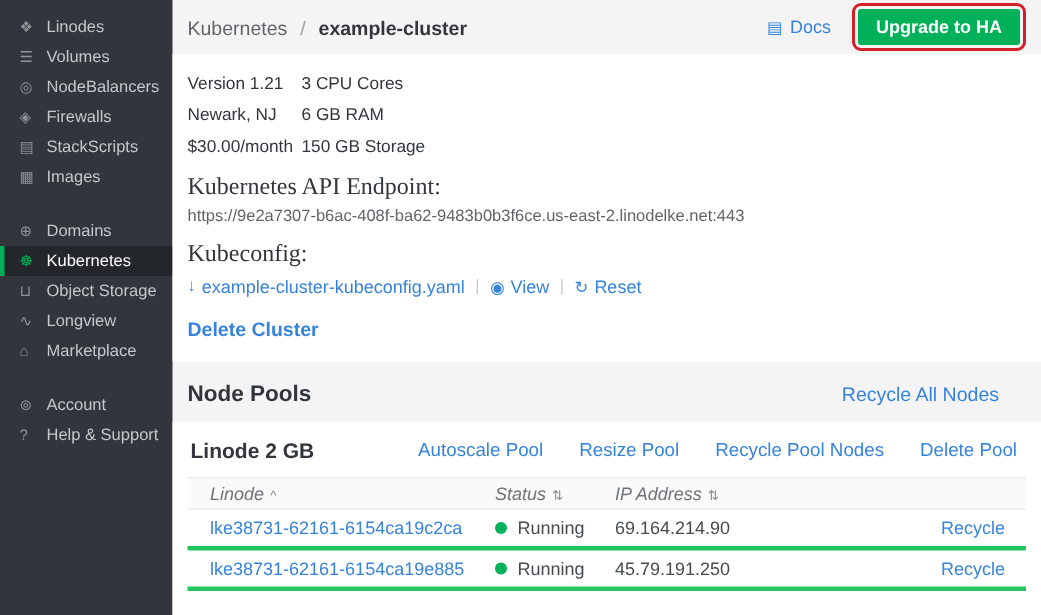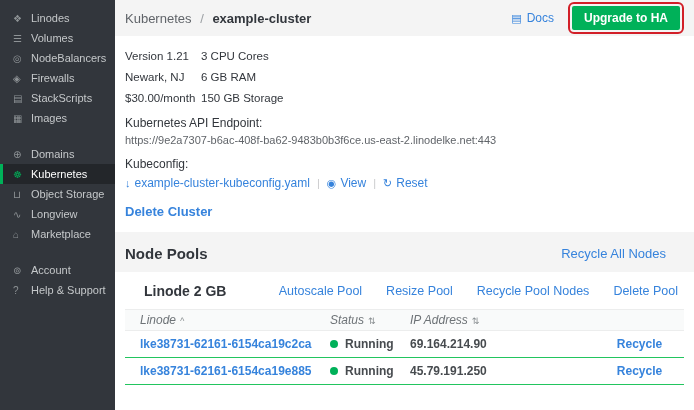--- a/index.html
+++ b/index.html
@@ -27,21 +27,21 @@
   .docs-link .icon { font-size:11px; }
   .upgrade-btn { margin-left:18px; margin-right:4px; background:#00b159; color:#fff;
                  font-family:inherit; font-size:12px; font-weight:bold; padding:5px 12px;
                  border:none; border-radius:2px; cursor:pointer;
                  outline:2px solid #d21f28; outline-offset:2px; }
 
   
   .summary-card { background:#fff; padding:9px 10px 12px 10px; flex-shrink:0; }
   .spec-grid { display:grid; grid-template-columns:76px auto; font-size:11.5px; color:#32363c; }
   .spec-grid div { height:21px; display:flex; align-items:center; }
-  .block-label { margin-top:8px; font-size:12px; color:#32363c; }
+  .block-label { margin-top:8px; font-size:16px; color:#32363c;font-family:Liberation Serif, serif; }
   .endpoint-value { margin-top:4px; font-size:11px; color:#606469; }
   .kubeconfig-row { margin-top:5px; display:flex; align-items:center; gap:7px;
                     font-size:12px; color:#3683dc; }
   .kubeconfig-row .icon { font-size:11px; color:#3683dc; }
   .kubeconfig-row .divider { color:#c9cacc; font-size:11px; }
   .kubeconfig-row .kc-action { display:flex; align-items:center; gap:4px; cursor:pointer; text-decoration:none; color:#3683dc; }
   .delete-cluster { margin-top:14px; font-size:13px; font-weight:bold; color:#3683dc;
                     cursor:pointer; display:inline-block; text-decoration:none; }
   .add-tag { margin-top:13px; display:flex; align-items:center; }
   .add-tag .tag-label { font-size:12px; color:#3683dc; cursor:pointer; }
@@ -51,37 +51,37 @@
 
   
   .pools-header { display:flex; align-items:center; margin:13px 10px 10px 10px; flex-shrink:0; }
   .pools-title { font-size:15px; font-weight:bold; color:#32363c; }
   .recycle-all { margin-left:auto; margin-right:18px; color:#3683dc; font-size:13px;
                  cursor:pointer; text-decoration:none; }
   .add-pool-btn { background:#3683dc; color:#fff; font-family:inherit; font-size:12px;
                   font-weight:bold; padding:6px 13px; border:none; border-radius:2px; cursor:pointer; }
 
   .pool-card { background:#fff; flex:1; display:flex; flex-direction:column; min-height:0; }
-  .pool-card-header { height:37px; display:flex; align-items:center; padding:0 16px 0 29px; flex-shrink:0; }
+  .pool-card-header { height:37px; display:flex; align-items:center; padding:0 16px 0 12px; flex-shrink:0; }
   .pool-name { font-size:14px; font-weight:bold; color:#32363c; }
   .pool-actions { margin-left:auto; display:flex; gap:24px;text-align:center; }
   .pool-actions a { color:#3683dc; font-size:12.5px; cursor:pointer; text-decoration:none; }
 
   .pool-table { margin:0 10px; }
   .trow { display:grid; grid-template-columns:190px 80px 1fr 90px; align-items:center; }
   .thead { background:#f9fafa; border-top:1px solid #eceded; border-bottom:1px solid #eceded;
            height:22px; font-size:12px; color:#6e7377;font-style:italic; }
   .thead .cell { cursor:pointer; }
   .cell { padding-left:15px; }
   .sort-glyph { font-size:9px; color:#888d90; margin-left:4px; }
-  .tbody-row { height:27px; border-bottom:1px solid #22c55e; font-size:12px; color:#474b4f;font-weight:bold; }
+  .tbody-row { height:27px; border-bottom:3px solid #22c55e; font-size:12px; color:#474b4f; }
   .linode-link { color:#3683dc; text-decoration:none; cursor:pointer; }
   .status-cell { display:flex; align-items:center; }
   .status-dot { width:8px; height:8px; border-radius:50%; background:#00b159; margin-right:7px; flex-shrink:0; }
-  .action-cell { text-align:center; padding-right:14px; }
+  .action-cell { text-align:right; padding-right:14px; }
   .action-cell a { color:#3683dc; text-decoration:none; cursor:pointer; }
 </style>
 </head>
 <body>
 
 <div class="app">
 
   <nav class="sidebar">
     <div class="side-item">
       <span class="icon">❖</span>

